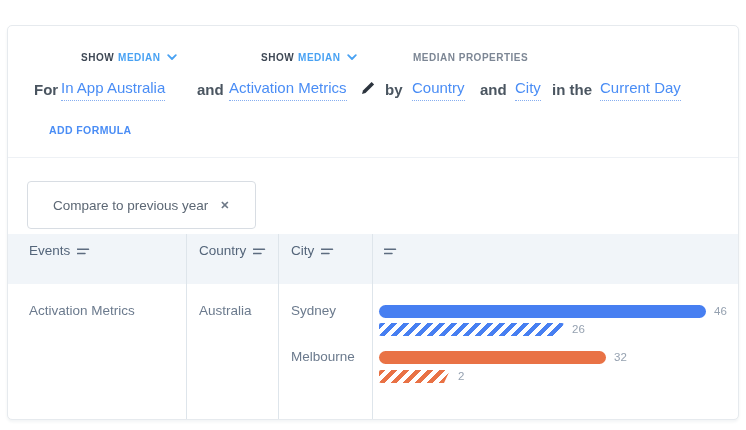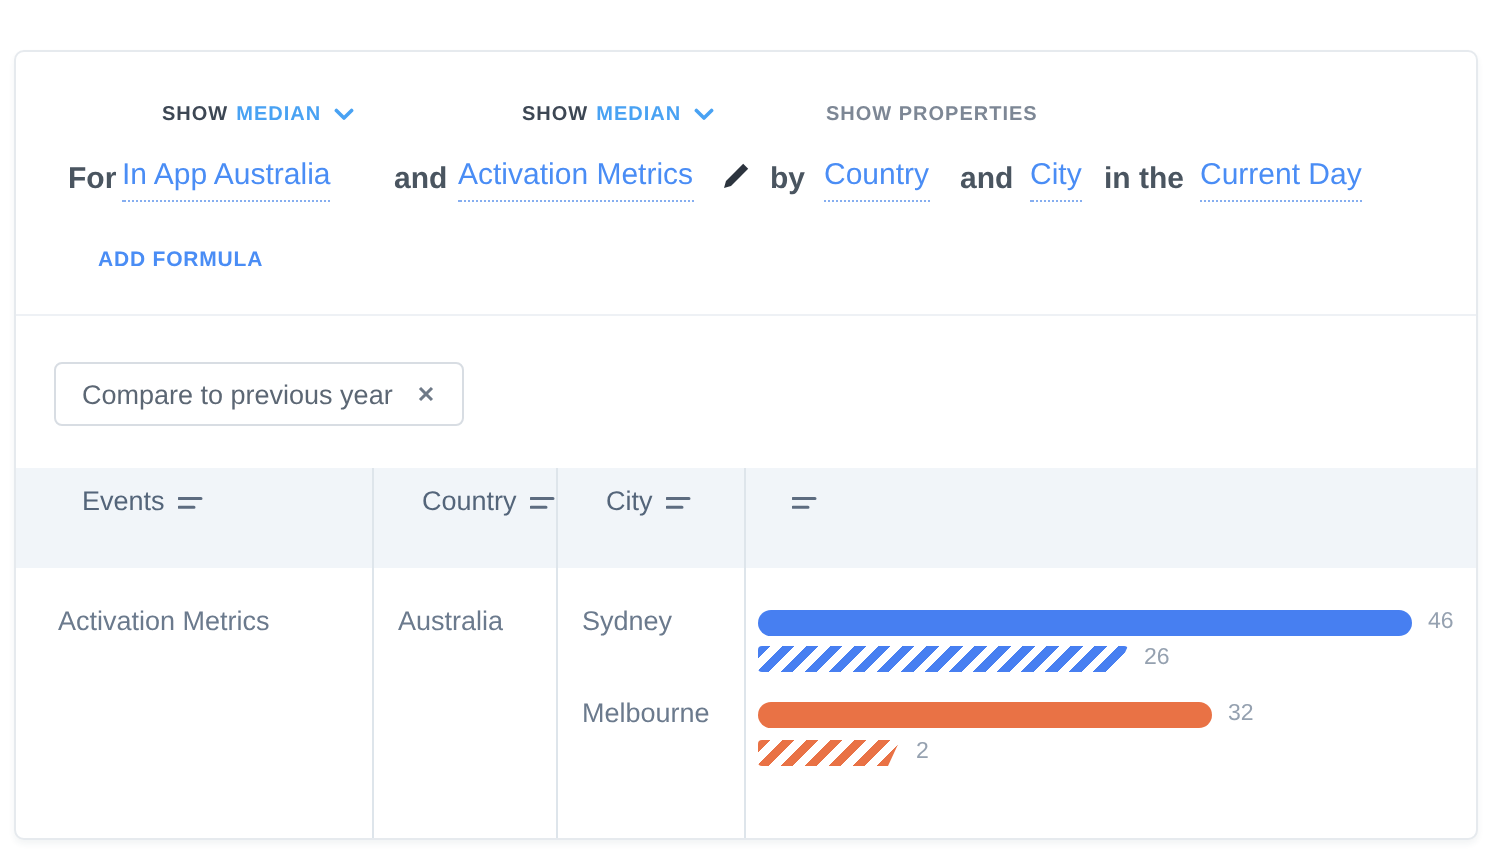--- a/index.html
+++ b/index.html
@@ -26,31 +26,31 @@
           border-bottom:1px dotted #86aef0; padding-bottom:4px; white-space:nowrap;
           cursor:pointer; }
   .pencil { position:absolute; top:55px; cursor:pointer; }
 
   .add-formula { position:absolute; left:41px; top:98px; font-size:10.5px; font-weight:700;
                  letter-spacing:.4px; color:#4a8df5; cursor:pointer; }
 
   .divider { position:absolute; left:0; top:131px; width:100%; height:1px; background:#eef1f5; }
 
   
-  .chip { position:absolute; left:19px; top:155px; height:32px; display:flex;
-          align-items:center; gap:12px; padding:0 13px; border:1px solid #d8dde3;
+  .chip { position:absolute; left:19px; top:155px; height:48px; display:flex;
+          align-items:center; gap:12px; padding:0 25px; border:1px solid #d8dde3;
           border-radius:4px; background:#fff; font-size:13.5px; color:#5c6774;
           cursor:pointer; white-space:nowrap; }
   .chip-x { font-weight:700; font-size:11px; color:#6e7987; cursor:pointer; }
 
   
   .thead { position:absolute; left:0; top:208px; width:100%; height:50px; background:#f1f5f9; }
   .th { position:absolute; top:0; height:34px; line-height:50px; font-size:13.5px;
         color:#54657a; display:flex; align-items:center; gap:7px; cursor:pointer;
-        white-space:nowrap;margin-left:12px; }
+        white-space:nowrap; }
   .col-div { position:absolute; width:1px; top:208px; height:186px; background:#dee5eb; }
 
   .td { position:absolute; font-size:13.5px; color:#6b7a8d; white-space:nowrap; }
 
   
   .bar { position:absolute; left:371px; height:13px; }
   .bar.solid { border-radius:6.5px; }
   .bar.hatched { border-radius:2px;
                  clip-path:polygon(0 0, 100% 0, calc(100% - 6px) 100%, 0 100%); }
   .bar.solid.blue { background:#477ff1; }
@@ -73,21 +73,21 @@
           <path d="M1.2 1.2 L5 5 L8.8 1.2" fill="none" stroke="#49a2f3" stroke-width="1.8" stroke-linecap="round" stroke-linejoin="round"></path>
         </svg>
     </div>
     <div class="microlabel" style="left:221px; top:26px;">
       <span>SHOW</span>
       <span class="val">MEDIAN</span>
       <svg width="10" height="7" viewBox="0 0 10 7">
           <path d="M1.2 1.2 L5 5 L8.8 1.2" fill="none" stroke="#49a2f3" stroke-width="1.8" stroke-linecap="round" stroke-linejoin="round"></path>
         </svg>
     </div>
-    <div class="event-props" style="left:405px; top:26px;">SHOW PROPERTIES</div>
+    <div class="event-props" style="left:405px; top:26px;">MEDIAN PROPERTIES</div>
 
     <span class="conn" style="left:26px;">For</span>
     <span class="link" style="left:53px;">In App Australia</span>
     <span class="conn" style="left:189px;">and</span>
     <span class="link" style="left:221px;">Activation Metrics</span>
     <span class="pencil" style="left:353px;">
       <svg width="14" height="14" viewBox="0 0 14 14">
           <path d="M10.6 0.9 L13.1 3.4 L4.5 12.0 L1.0 13.0 L2.0 9.5 Z" fill="#2c343e"></path>
         </svg>
     </span>

